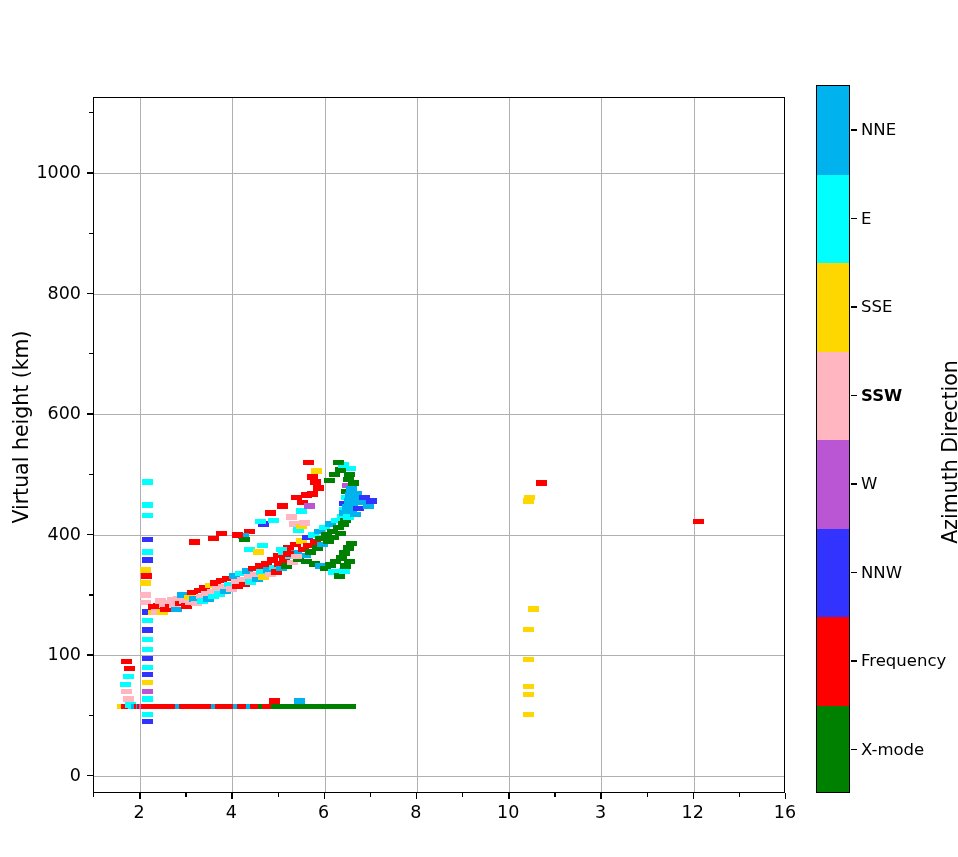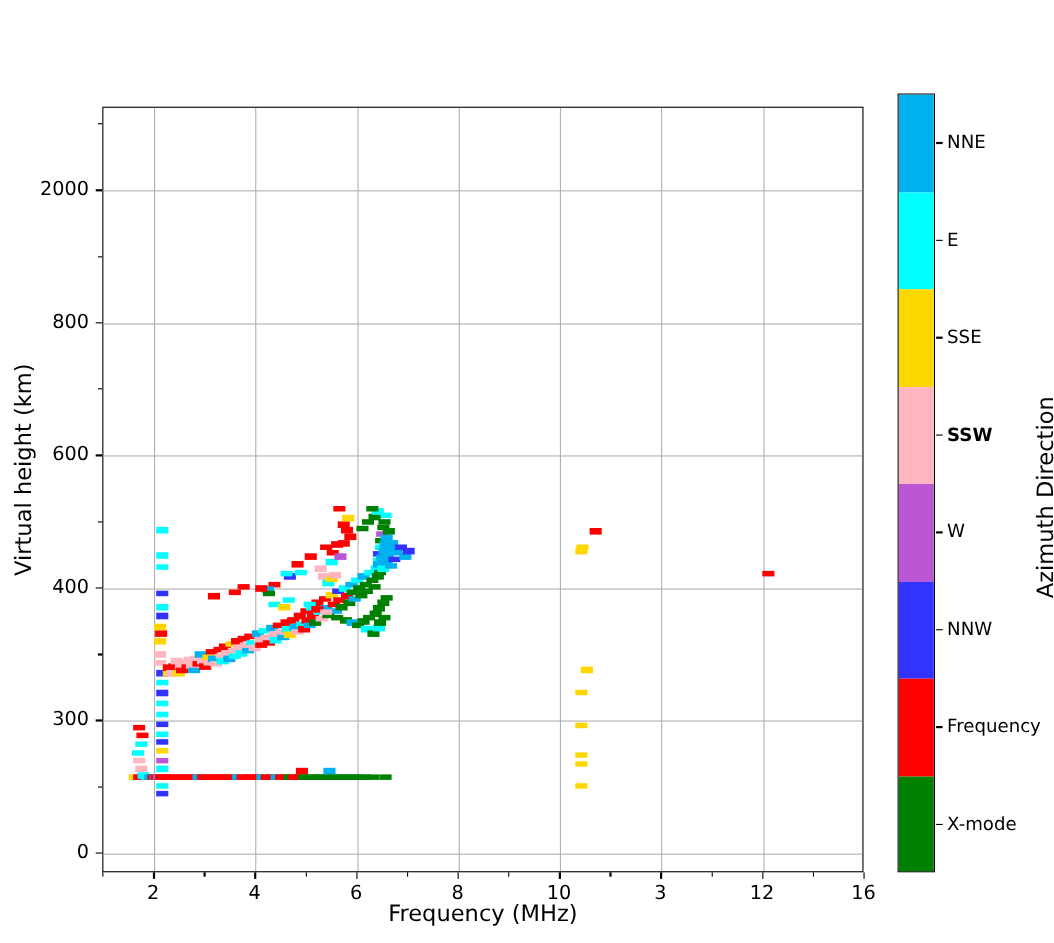--- a/index.html
+++ b/index.html
@@ -450,21 +450,20 @@
       <div class="mark" style="left: 429.076px; top: 585.988px; width: 11px; height: 5.5px; background: rgb(255, 215, 0);"></div>
       <div class="mark" style="left: 429.076px; top: 558.871px; width: 11px; height: 5.5px; background: rgb(255, 215, 0);"></div>
       <div class="mark" style="left: 429.076px; top: 528.741px; width: 11px; height: 5.5px; background: rgb(255, 215, 0);"></div>
       <div class="mark" style="left: 433.689px; top: 508.253px; width: 11px; height: 5.5px; background: rgb(255, 215, 0);"></div>
       <div class="mark" style="left: 429.076px; top: 400.388px; width: 11px; height: 5.5px; background: rgb(255, 215, 0);"></div>
       <div class="mark" style="left: 429.999px; top: 396.772px; width: 11px; height: 5.5px; background: rgb(255, 215, 0);"></div>
       <div class="mark" style="left: 441.993px; top: 382.31px; width: 11px; height: 5.5px; background: rgb(255, 0, 0);"></div>
       <div class="mark" style="left: 598.847px; top: 420.876px; width: 11px; height: 5.5px; background: rgb(255, 0, 0);"></div>
     </div>
 
-  <div id="xlabel">Frequency (MHz)</div>
   <div id="ylabel">Virtual height (km)</div>
 
   <div id="tick-layer">
       <div class="tick-x" style="left: 139.133px; top: 793px;"></div>
       <div class="ticklabel-x" style="left: 139.133px; top: 802px;">2</div>
       <div class="tick-x" style="left: 231.4px; top: 793px;"></div>
       <div class="ticklabel-x" style="left: 231.4px; top: 802px;">4</div>
       <div class="tick-x" style="left: 323.667px; top: 793px;"></div>
       <div class="ticklabel-x" style="left: 323.667px; top: 802px;">6</div>
       <div class="tick-x" style="left: 415.933px; top: 793px;"></div>
@@ -481,29 +480,29 @@
       <div class="tick-x minor" style="left: 185.267px; top: 793px;"></div>
       <div class="tick-x minor" style="left: 277.533px; top: 793px;"></div>
       <div class="tick-x minor" style="left: 369.8px; top: 793px;"></div>
       <div class="tick-x minor" style="left: 462.067px; top: 793px;"></div>
       <div class="tick-x minor" style="left: 554.333px; top: 793px;"></div>
       <div class="tick-x minor" style="left: 646.6px; top: 793px;"></div>
       <div class="tick-x minor" style="left: 738.867px; top: 793px;"></div>
       <div class="tick-y" style="left: 87px; top: 774.922px;"></div>
       <div class="ticklabel-y" style="left: 7px; width: 74px; top: 774.922px;">0</div>
       <div class="tick-y" style="left: 87px; top: 654.403px;"></div>
-      <div class="ticklabel-y" style="left: 7px; width: 74px; top: 654.403px;">300</div>
+      <div class="ticklabel-y" style="left: 7px; width: 74px; top: 654.403px;">100</div>
       <div class="tick-y" style="left: 87px; top: 533.883px;"></div>
       <div class="ticklabel-y" style="left: 7px; width: 74px; top: 533.883px;">400</div>
       <div class="tick-y" style="left: 87px; top: 413.364px;"></div>
       <div class="ticklabel-y" style="left: 7px; width: 74px; top: 413.364px;">600</div>
       <div class="tick-y" style="left: 87px; top: 292.844px;"></div>
       <div class="ticklabel-y" style="left: 7px; width: 74px; top: 292.844px;">800</div>
       <div class="tick-y" style="left: 87px; top: 172.325px;"></div>
-      <div class="ticklabel-y" style="left: 7px; width: 74px; top: 172.325px;">2000</div>
+      <div class="ticklabel-y" style="left: 7px; width: 74px; top: 172.325px;">1000</div>
       <div class="tick-y minor" style="left: 89px; top: 714.662px;"></div>
       <div class="tick-y minor" style="left: 89px; top: 594.143px;"></div>
       <div class="tick-y minor" style="left: 89px; top: 473.623px;"></div>
       <div class="tick-y minor" style="left: 89px; top: 353.104px;"></div>
       <div class="tick-y minor" style="left: 89px; top: 232.584px;"></div>
       <div class="tick-y minor" style="left: 89px; top: 112.065px;"></div>
     </div>
 
   <div id="colorbar">
       <div class="cb-seg" style="height: 88.5px; background: rgb(0, 178, 238);"></div>

